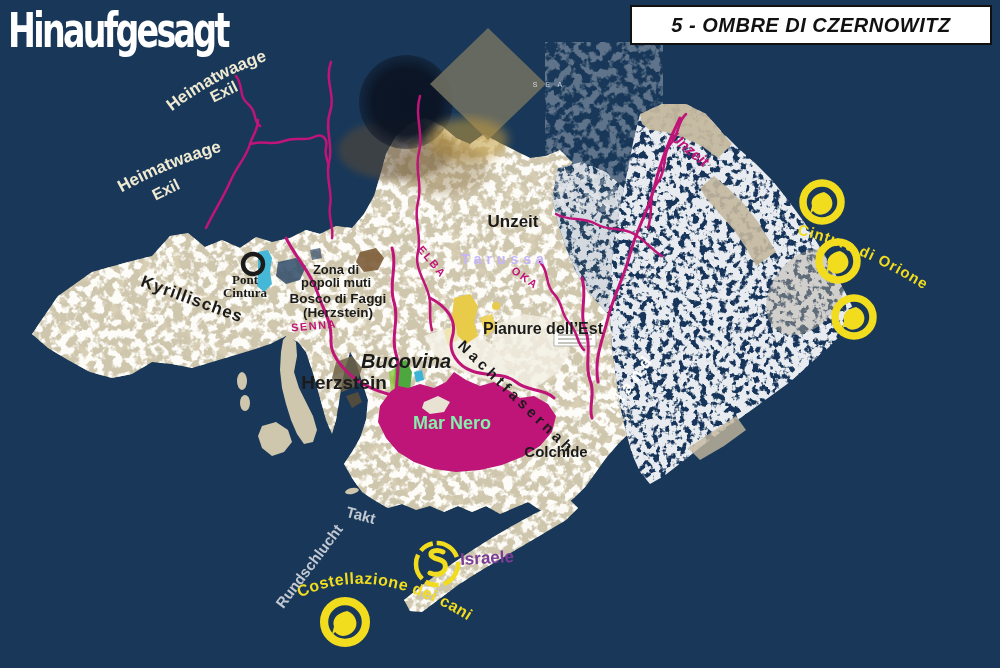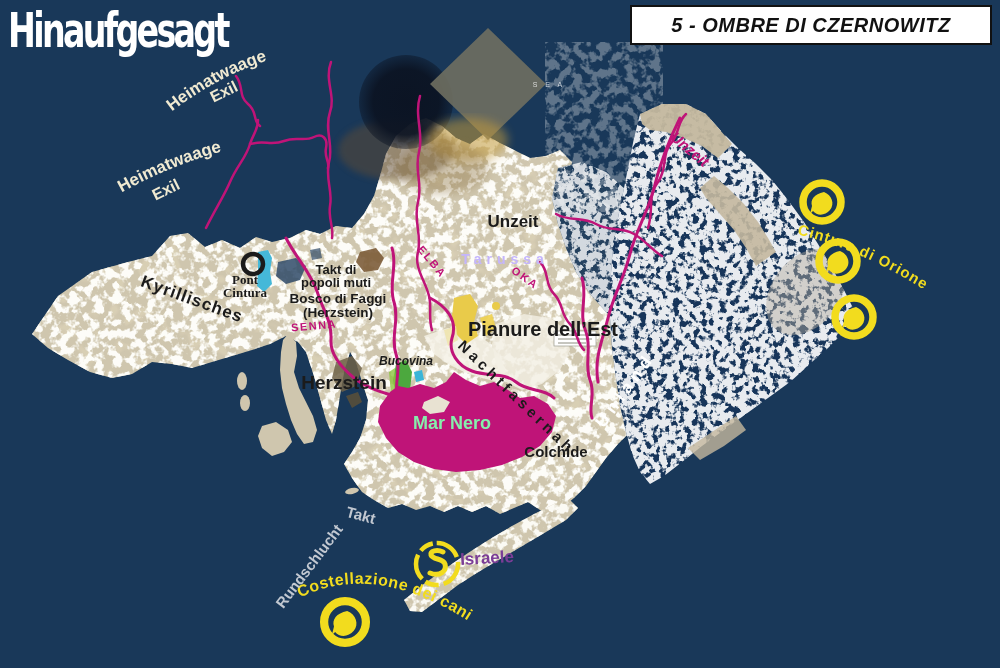--- a/index.html
+++ b/index.html
@@ -226,43 +226,43 @@
   <div class="lbl" style="left:166px;top:190px;font-size:16px;color:#f0ead2;transform:translate(-50%,-50%) rotate(-26deg);">Exil</div>
 
   <div class="lbl" style="left:192px;top:299px;font-size:17px;transform:translate(-50%,-50%) rotate(20deg);letter-spacing:1px;">Kyrillisches</div>
 
   <div class="lbl lbl2" style="left:245px;top:286px;font-size:13px;font-family:Liberation Serif, serif;">
     <span>Pont</span>
     <span>Cintura</span>
   </div>
 
   <div class="lbl lbl2" style="left:336px;top:276px;font-size:13px;">
-    <span>Takt di</span>
+    <span>Zona di</span>
     <span>popoli muti</span>
   </div>
 
   <div class="lbl lbl2" style="left:338px;top:306px;font-size:13.5px;">
     <span>Bosco di Faggi</span>
     <span>(Herzstein)</span>
   </div>
 
   <div class="lbl" style="left:314px;top:326px;font-size:11px;color:#bf1478;letter-spacing:1.5px;transform:translate(-50%,-50%) rotate(-5deg);">SENNA</div>
 
 
-  <div class="lbl" style="left:543px;top:329px;font-size:20px;">Pianure dell’Est</div>
+  <div class="lbl" style="left:543px;top:329px;font-size:16px;">Pianure dell’Est</div>
 
   <div class="lbl" style="left:513px;top:221px;font-size:17px;">Unzeit</div>
 
   <div class="lbl" style="left:505px;top:259px;font-size:14px;color:#c4b5fd;letter-spacing:5px;">Tarussa</div>
 
   <div class="lbl" style="left:432px;top:262px;font-size:11px;color:#bf1478;letter-spacing:2px;transform:translate(-50%,-50%) rotate(50deg);">ELBA</div>
 
   <div class="lbl" style="left:525px;top:278px;font-size:11px;color:#bf1478;letter-spacing:2px;transform:translate(-50%,-50%) rotate(35deg);">OKA</div>
 
-  <div class="lbl" style="left:406px;top:361px;font-size:12px;font-style:italic;font-weight:600;">Bucovina</div>
+  <div class="lbl" style="left:406px;top:361px;font-size:20px;font-style:italic;font-weight:600;">Bucovina</div>
 
   <div class="lbl" style="left:344px;top:382px;font-size:19px;">Herzstein</div>
 
   <div class="lbl" style="left:452px;top:423px;font-size:18px;color:#86efac;">Mar Nero</div>
 
   <div class="lbl" style="left:517px;top:397px;font-size:15px;font-weight:600;letter-spacing:4px;transform:translate(-50%,-50%) rotate(44deg);">Nachtfasernah</div>
 
   <div class="lbl" style="left:625px;top:390px;font-size:17px;font-weight:600;color:#ffffff;letter-spacing:5px;transform:translate(-50%,-50%) rotate(-54deg);">Unland</div>
 
   <div class="lbl" style="left:556px;top:451px;font-size:15px;">Colchide</div>

